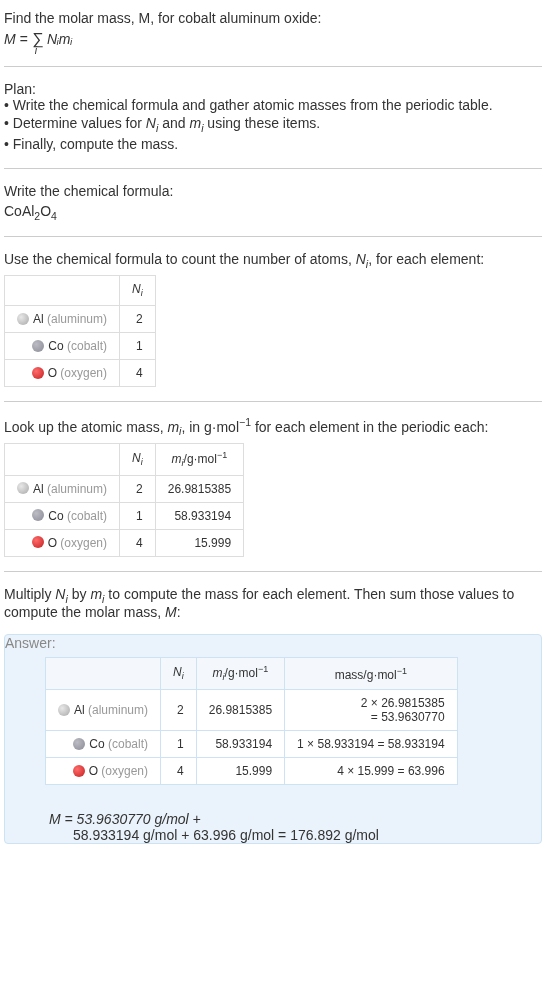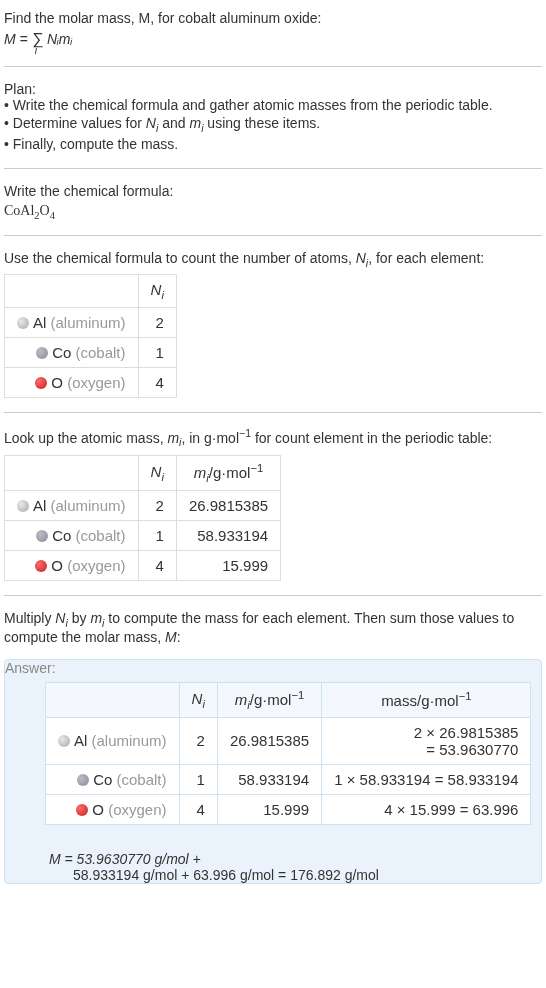--- a/index.html
+++ b/index.html
@@ -24,21 +24,21 @@
   font-style: italic;
   margin-bottom: 4px;
 }
 .sub { font-size: 0.75em; vertical-align: sub; }
 .sup { font-size: 0.75em; vertical-align: super; }
 .italic { font-style: italic; }
 .gray { color: #999; }
 table.data {
   border-collapse: collapse;
   margin-top: 6px;
-  font-size: 15px;
+  font-size: 12px;
 }
 table.data th, table.data td {
   border: 1px solid #ddd;
   padding: 6px 12px;
   text-align: right;
   vertical-align: middle;
 }
 table.data th {
   font-weight: normal;
   text-align: center;
@@ -105,21 +105,21 @@
   <div class="bullet-line">
     <span>• Determine values for </span><span class="italic">N</span><span class="sub italic">i</span><span> and </span><span class="italic">m</span><span class="sub italic">i</span><span> using these items.</span>
   </div>
   <div class="bullet-line">• Finally, compute the mass.</div>
 </div>
 
 <hr class="divider">
 
 <div class="section">
   <div>Write the chemical formula:</div>
-  <div style="margin-top:4px;font-family:Liberation Serif, serif;">
+  <div style="margin-top:4px;">
     <span>CoAl</span><span class="sub">2</span><span>O</span><span class="sub">4</span>
   </div>
 </div>
 
 <hr class="divider">
 
 <div class="section">
   <div>
     <span>Use the chemical formula to count the number of atoms, </span><span class="italic">N</span><span class="sub italic">i</span><span>, for each element:</span>
   </div>
@@ -142,21 +142,21 @@
       <td class="num">4</td>
     </tr>
   </tbody>
     </table>
 </div>
 
 <hr class="divider">
 
 <div class="section">
   <div>
-    <span>Look up the atomic mass, </span><span class="italic">m</span><span class="sub italic">i</span><span>, in g·mol</span><span class="sup">−1</span><span> for count element in the periodic table:</span>
+    <span>Look up the atomic mass, </span><span class="italic">m</span><span class="sub italic">i</span><span>, in g·mol</span><span class="sup">−1</span><span> for each element in the periodic each:</span>
   </div>
   <table class="data">
     <tbody>
         <tr>
       <th></th>
       <th><span class="italic">N</span><span class="sub italic">i</span></th>
       <th><span class="italic">m</span><span class="sub italic">i</span><span>/g·mol</span><span class="sup">−1</span></th>
     </tr>
     <tr>
       <td><span class="swatch swatch-al"></span><span>Al</span> <span class="gray">(aluminum)</span></td>

